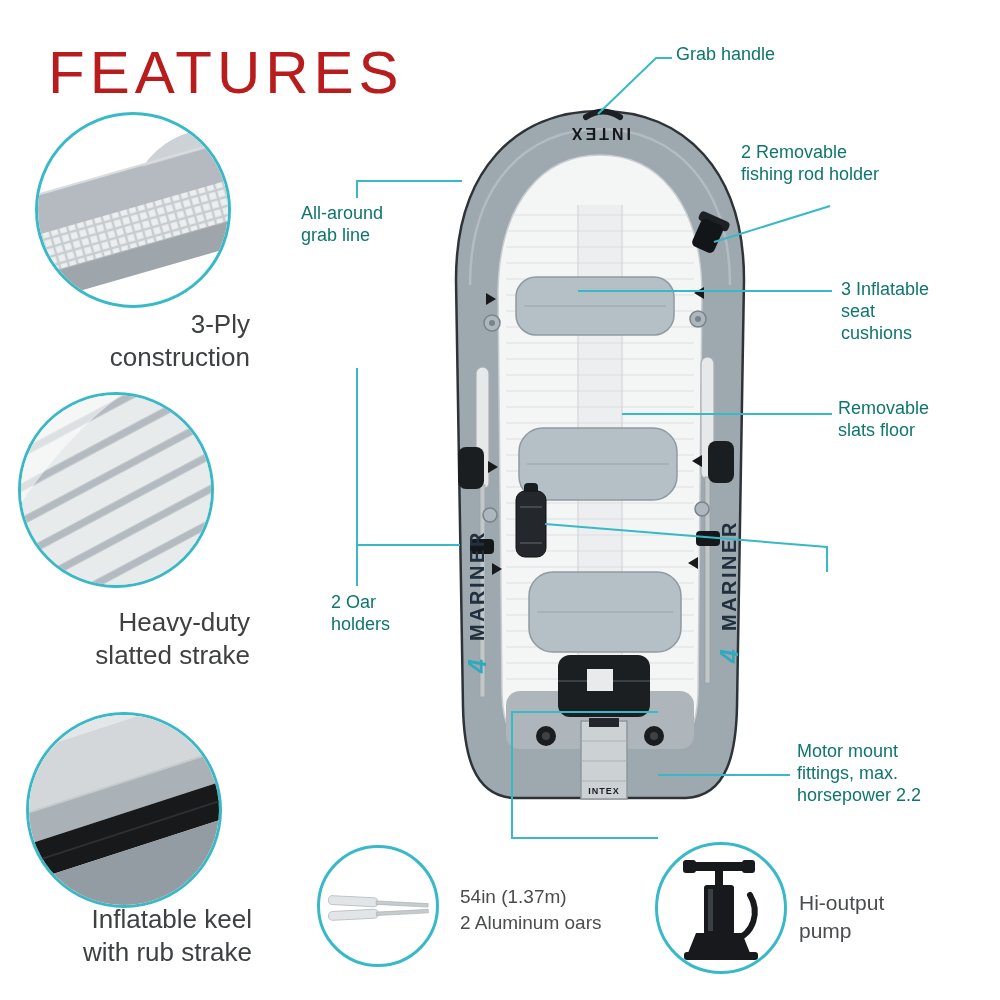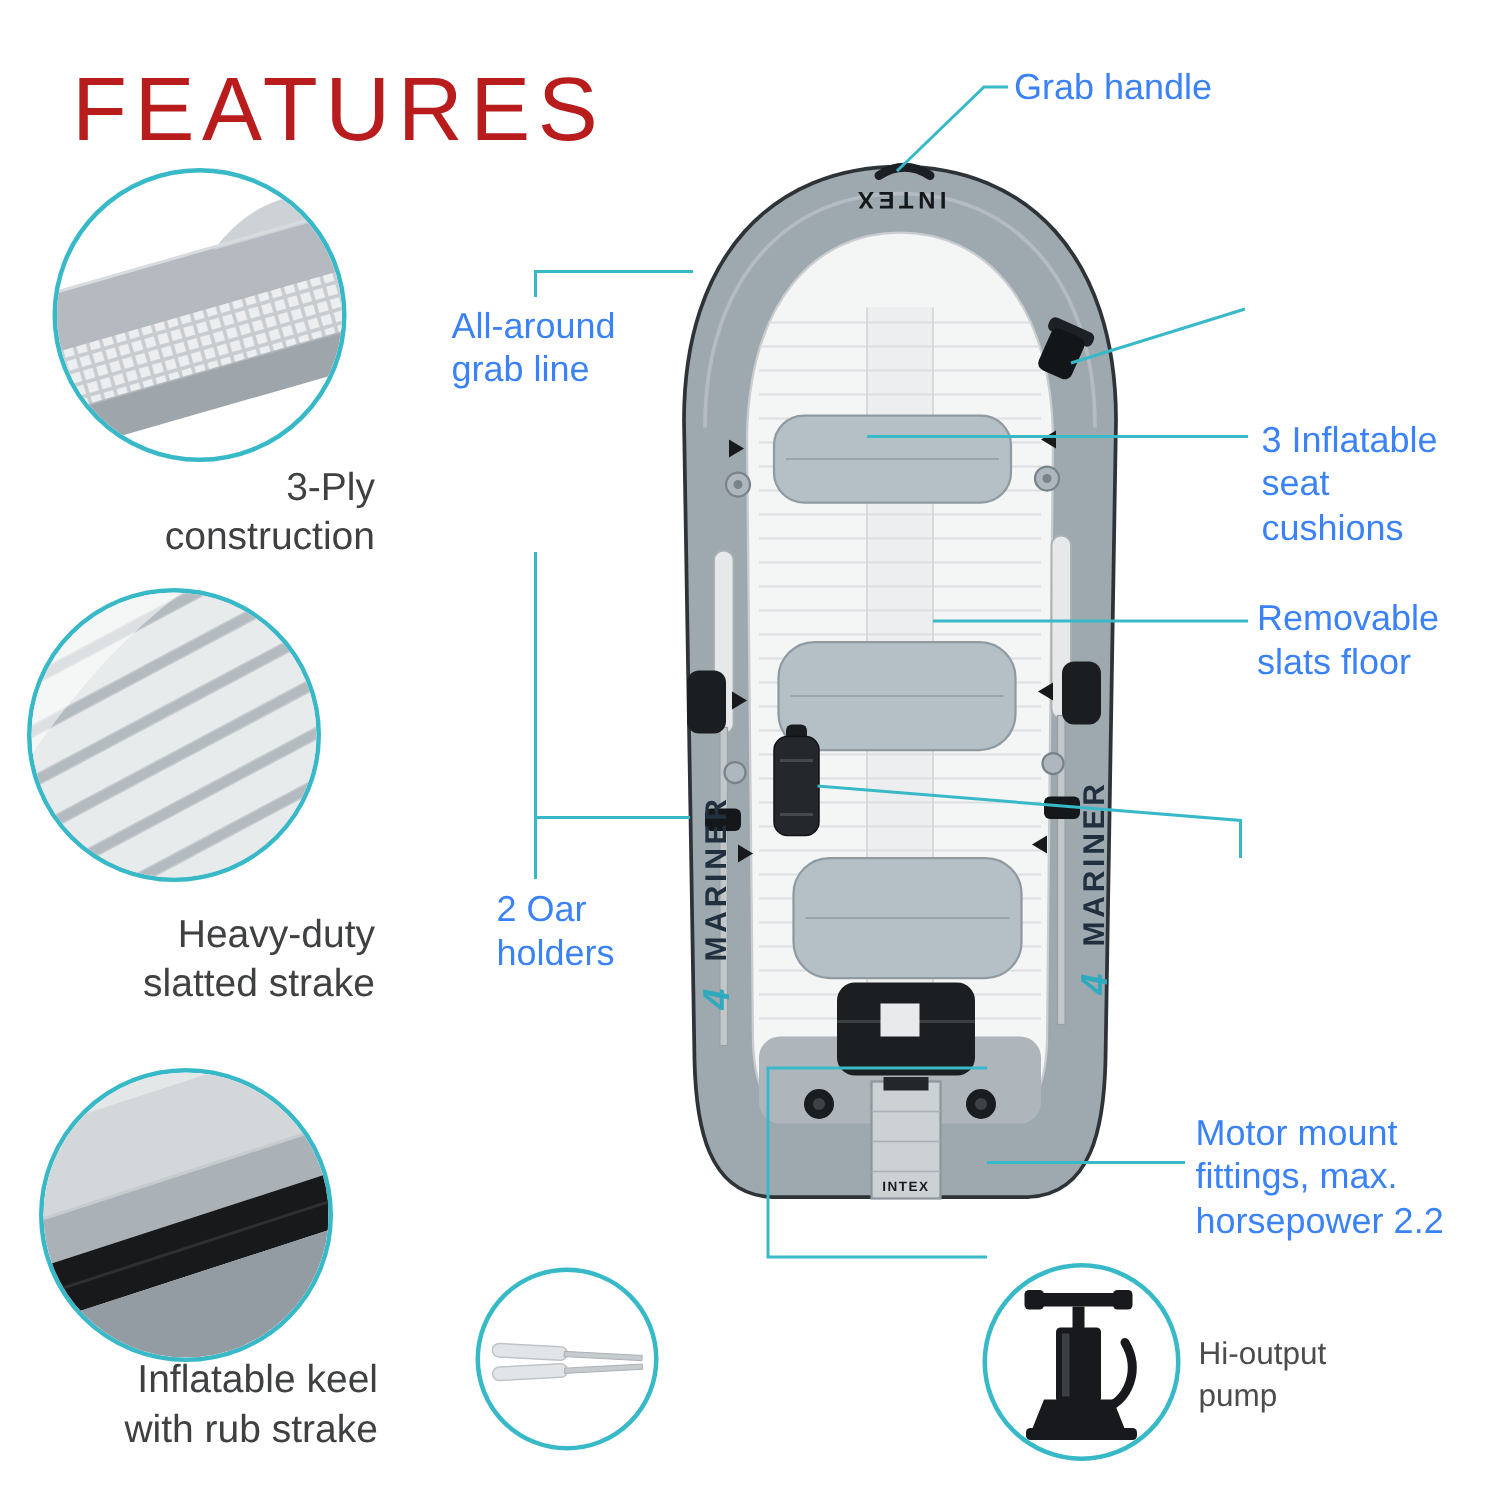--- a/index.html
+++ b/index.html
@@ -4,21 +4,21 @@
 <style>
   html,body{margin:0;padding:0;background:#ffffff;}
   .canvas{position:relative;width:1000px;height:1000px;background:#ffffff;overflow:hidden;
           font-family:"Liberation Sans",sans-serif;color:#3e4042;}
   .title{position:absolute;left:36px;top:26px;margin:12px;font-size:60px;font-weight:400;
          letter-spacing:5px;color:#b91c1c;}
   .circle{position:absolute;border:3px solid #38b9c8;border-radius:50%;overflow:hidden;background:#fff;}
   .circle svg{display:block;width:100%;height:100%;}
   .feature-label{position:absolute;width:240px;text-align:right;font-size:26px;line-height:1.25;
                  white-space:pre-line;color:#3e4042;}
-  .callout{position:absolute;font-size:24px;line-height:1.22;white-space:pre-line;color:#3b82f6;}
+  .callout{position:absolute;font-size:18px;line-height:1.22;white-space:pre-line;color:#0f766e;}
   .small-label{position:absolute;font-size:19px;line-height:1.35;white-space:pre-line;color:#4a4c4e;}
   .pump-label{font-size:21px;}
   .boat{position:absolute;left:440px;top:95px;width:310px;height:720px;}
   .lines{position:absolute;left:0;top:0;width:1000px;height:1000px;pointer-events:none;}
   svg text{font-family:"Liberation Sans",sans-serif;}
 </style>
 </head>
 <body>
 
 <div class="canvas">
@@ -190,20 +190,22 @@
       <polyline points="357,545 460,545"></polyline>
       <polyline points="578,291 832,291"></polyline>
       <polyline points="622,414 832,414"></polyline>
       <polyline points="545,524 827,547 827,572"></polyline>
       <polyline points="658,712 512,712 512,838 658,838"></polyline>
       <polyline points="658,775 790,775"></polyline>
     </g>
   </svg>
 
   <div class="callout" style="left:676px;top:44px">Grab handle</div>
+  <div class="callout" style="left:741px;top:142px">2 Removable
+fishing rod holder</div>
   <div class="callout" style="left:301px;top:203px">All-around
 grab line</div>
   <div class="callout" style="left:841px;top:279px">3 Inflatable
 seat
 cushions</div>
   <div class="callout" style="left:838px;top:398px">Removable
 slats floor</div>
   <div class="callout" style="left:331px;top:592px">2 Oar
 holders</div>
   <div class="callout" style="left:797px;top:741px">Motor mount
@@ -215,20 +217,22 @@
       <g transform="rotate(3 58 58)">
         <rect x="8" y="50" width="50" height="9" rx="4.5" fill="#e2e5e7" stroke="#bfc4c8" stroke-width="1"></rect>
         <rect x="56" y="53" width="52" height="3.5" fill="#c6cbce" stroke="#a8adb1" stroke-width="0.6"></rect>
       </g>
       <g transform="rotate(-3 58 58)">
         <rect x="8" y="61" width="50" height="9" rx="4.5" fill="#e2e5e7" stroke="#bfc4c8" stroke-width="1"></rect>
         <rect x="56" y="64" width="52" height="3.5" fill="#c6cbce" stroke="#a8adb1" stroke-width="0.6"></rect>
       </g>
     </svg>
   </div>
+  <div class="small-label" style="left:460px;top:884px">54in (1.37m)
+2 Aluminum oars</div>
 
   <div class="circle" style="left:655px;top:842px;width:126px;height:126px">
     <svg viewBox="0 0 126 126">
       <g fill="#17191c">
         <rect x="30" y="17" width="62" height="9" rx="4"></rect>
         <rect x="25" y="15" width="13" height="13" rx="3"></rect>
         <rect x="84" y="15" width="13" height="13" rx="3"></rect>
         <rect x="57" y="26" width="8" height="16"></rect>
         <rect x="46" y="40" width="30" height="50" rx="3"></rect>
         <path d="M38,88 h46 l8,20 h-62 z"></path>

